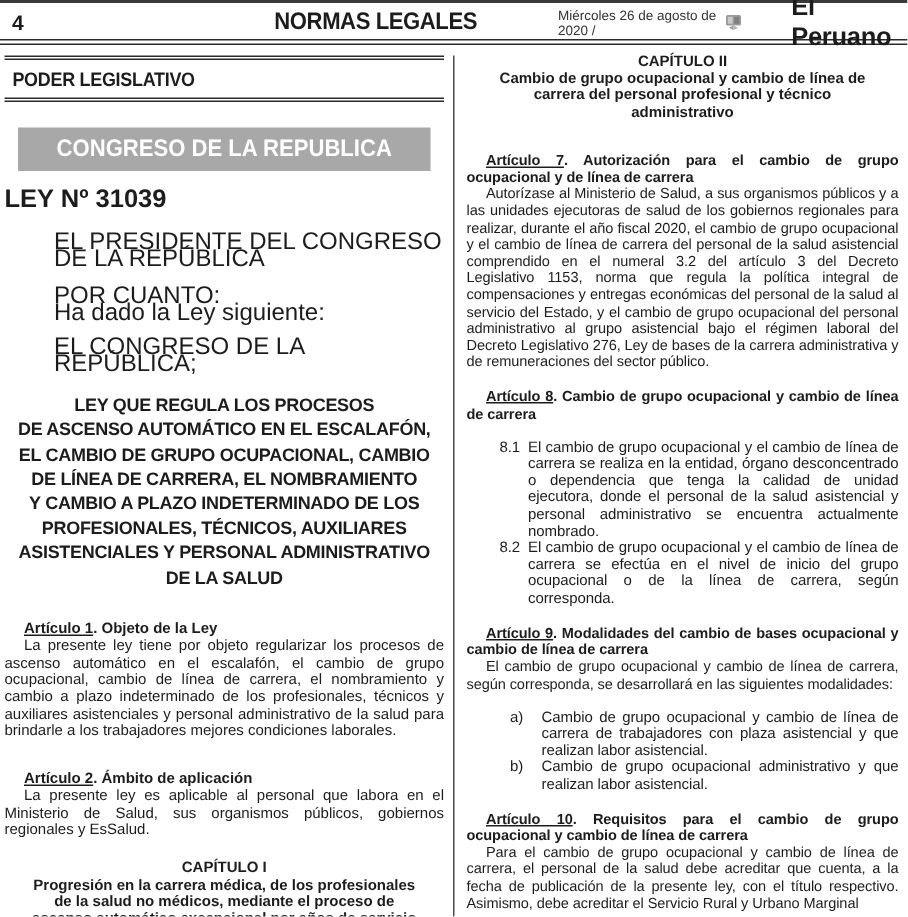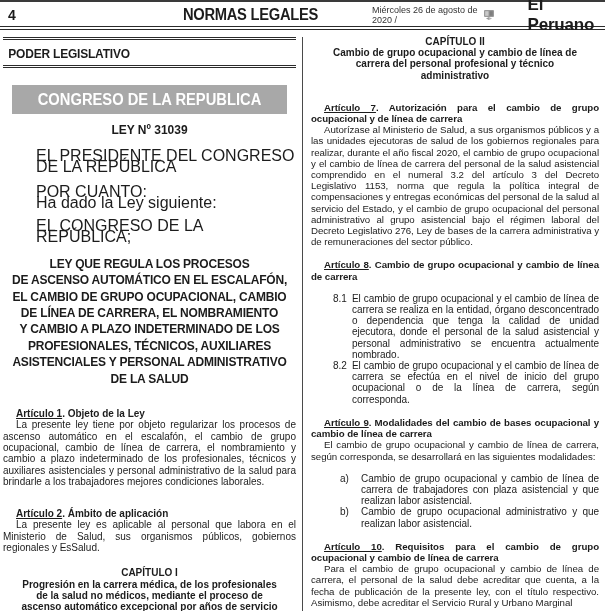--- a/index.html
+++ b/index.html
@@ -26,21 +26,21 @@
   .col-left { width:302px; padding:0 6px 0 3px; }
   .divider { width:1px; background:#4a4a4a; margin-top:7px; }
   .col-right { width:302px; padding:0 6px 0 8px; }
 
   
   .kicker-box { margin-top:7px; border-top:3px double #2b2b2b; border-bottom:3px double #2b2b2b;
     padding:4px 0 3px 0; text-align:left; }
   .kicker-box .kicker { font-weight:bold; font-size:13px; letter-spacing:-0.2px; }
   .banner { margin:17px 9px 0 9px; background:#a8a8a8; color:#fff; text-align:center;
     height:29px; line-height:29px; font-weight:bold; font-size:16px; }
-  .law-number { margin-top:9px; text-align:center; font-weight:bold; font-size:12px; }
+  .law-number { margin-top:9px; text-align:left; font-weight:bold; font-size:17px; }
   .indent-block { margin-left:33px; font-size:16px; line-height:11.3px; }
   .mt13 { margin-top:13px; }
   .mt12 { margin-top:12px; }
   .law-title { margin-top:13px; text-align:center; font-weight:bold; font-size:12px;
     line-height:16.4px; letter-spacing:-0.2px; }
 
   
   .art-head { margin-top:21px; font-weight:bold; text-align:justify; text-indent:13px;
     font-size:10px; line-height:11.3px; }
   .art-head .lbl { text-decoration:underline; }

